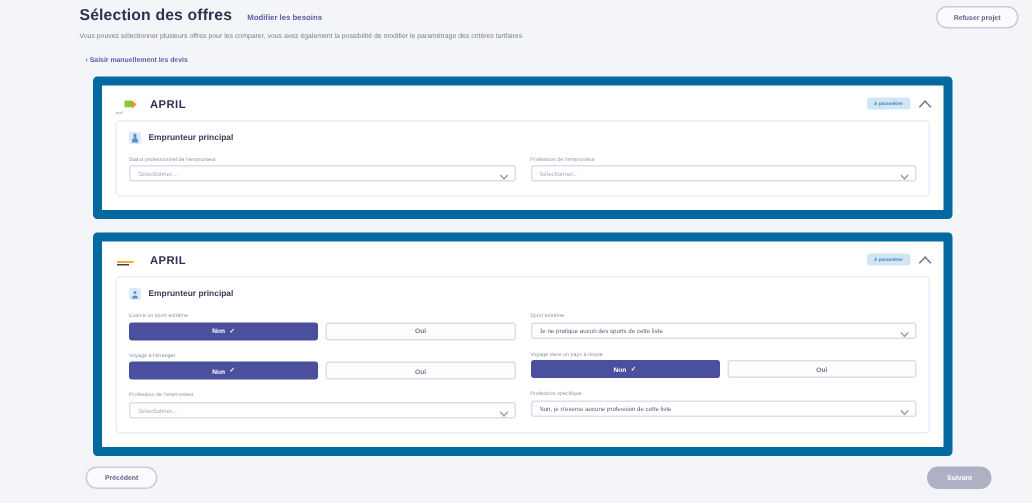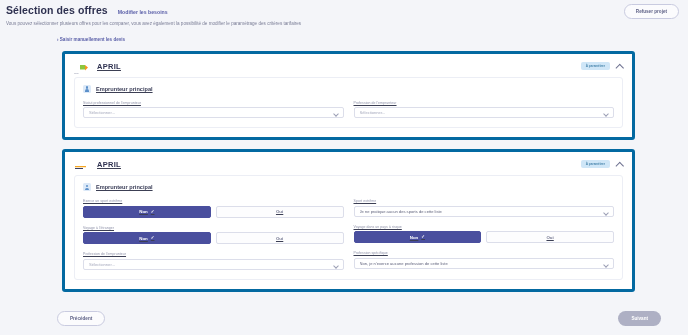--- a/index.html
+++ b/index.html
@@ -6,21 +6,21 @@
   html, body {
     width: 688px; height: 335px;
     background: #f4f5f9;
     font-family: "Liberation Sans", sans-serif;
     color: #3c3f54;
     overflow: hidden;
   }
   .page { position: relative; width: 688px; height: 335px; }
 
   
-  .hdr { padding: 4px 12px 0 6px; }
+  .hdr { padding: 4px 12px 0 6px; margin-left: 47px; }
   .hdr-row { display: flex; align-items: baseline; gap: 10px; }
   .hdr-title { font-size: 10.5px; font-weight: bold; color: #2e3150; letter-spacing: .1px; }
   .hdr-link { font-size: 5.2px; font-weight: bold; color: #5a5fa8; cursor: pointer; }
   .hdr-sub { margin-top: 5px; font-size: 4.6px; color: #7b7e97; line-height: 1.3; }
 
   .refuse-btn {
     position: absolute; top: 4px; right: 9px;
     border: 1px solid #c9cbe0; border-radius: 9px;
     background: #fbfbfd; color: #5f6287;
     font-size: 4.6px; font-weight: bold;
@@ -29,24 +29,23 @@
 
   .manual-link {
     margin: 10px 0 0 57px;
     font-size: 4.6px; font-weight: bold; color: #5a5fa8; cursor: pointer;
   }
 
   
   .card {
     margin: 9px 53px 0 62px;
     background: #ffffff;
-    border: 3px solid #0369a1;
+    border: 6px solid #0369a1;
     border-radius: 3px;
     position: relative;
-    text-decoration: underline;
   }
   .card-head { display: flex; align-items: center; gap: 7px; padding: 7px 9px 5px 9px; }
   .brand-logo { width: 16px; height: 11px; position: relative; flex: none; }
   .brand-name { font-size: 7.5px; font-weight: bold; color: #2e3150; letter-spacing: .3px; }
 
   .card-badge {
     position: absolute; top: 8px; right: 22px;
     background: #cfe6f7; color: #4a86ad;
     font-size: 3.1px; font-weight: bold;
     padding: 2px 5px; border-radius: 2px; white-space: nowrap;

